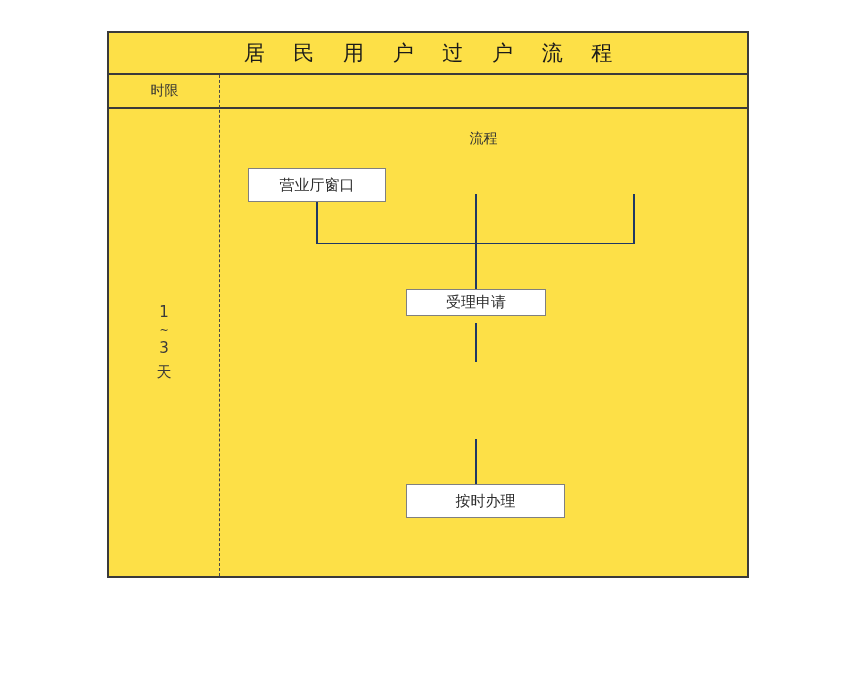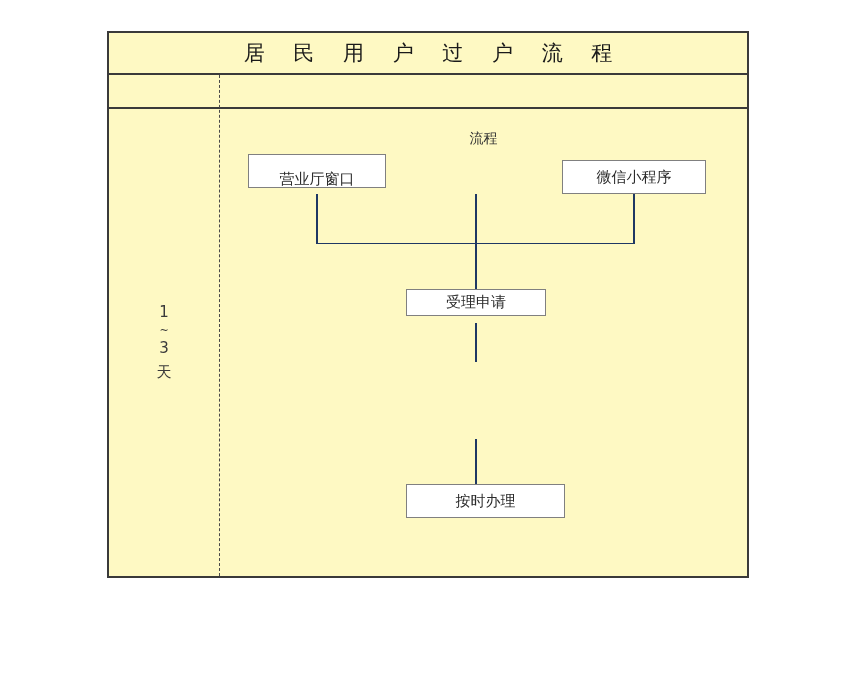--- a/index.html
+++ b/index.html
@@ -22,21 +22,21 @@
 
   
   .table-frame {
     position: absolute;
     left: 107px;
     top: 31px;
     width: 642px;
     height: 547px;
     border: 2px solid #3a3a3a;
     box-sizing: border-box;
-    background: #fef9c3;
+    background: #fde047;
   }
   .title-row {
     position: absolute;
     left: 0;
     top: 0;
     width: 100%;
     height: 42px;
     border-bottom: 2px solid #3a3a3a;
     box-sizing: border-box;
     display: flex;
@@ -150,21 +150,21 @@
     white-space: nowrap;
     line-height: 1.0;
   }
   .node-text.spaced {
     letter-spacing: 5px;
     text-indent: 5px;
   }
   .node-text.l1 { margin-bottom: 9px; }
 
   
-  #node-hall      { left: 28px;  top: 45px;  width: 138px; height: 34px; justify-content: flex-end; }
+  #node-hall      { left: 28px;  top: 59px;  width: 138px; height: 34px; }
   #node-app       { left: 185px; top: 51px;  width: 142px; height: 34px; }
   #node-wechat    { left: 342px; top: 51px;  width: 144px; height: 34px; }
   #node-accept    { left: 186px; top: 180px; width: 140px; height: 27px; }
   #node-materials { left: 186px; top: 253px; width: 140px; height: 77px; }
   #node-process   { left: 186px; top: 375px; width: 159px; height: 34px; }
 
   
   .conn {
     position: absolute;
     background: #1f3864;
@@ -191,20 +191,23 @@
 
 <div class="page">
 
   <div class="table-frame">
 
     <div class="title-row">
       <div class="title-text">居 民 用 户 过 户 流 程</div>
     </div>
 
     <div class="header-row">
+      <div class="header-left">
+        <span class="header-text">时限</span>
+      </div>
       <div class="header-right">
         <span class="header-text">流程</span>
       </div>
     </div>
 
     <div class="col-divider"></div>
 
     <div class="time-cell">
       <div class="time-stack">
         <span class="time-line">1</span>
@@ -220,23 +223,20 @@
       <div class="conn v" id="drop-app"></div>
       <div class="conn v" id="drop-wechat"></div>
       <div class="conn h" id="merge-bar"></div>
       <div class="conn v" id="trunk-accept"></div>
       <div class="conn v" id="trunk-mat"></div>
       <div class="conn v" id="trunk-proc"></div>
 
       <div class="node" id="node-hall">
         <span class="node-text">营业厅窗口</span>
       </div>
-      <div class="node" id="node-wechat">
-        <span class="node-text">微信小程序</span>
-      </div>
 
       <div class="node" id="node-accept">
         <span class="node-text">受理申请</span>
       </div>
       <div class="node" id="node-process">
         <span class="node-text">按时办理</span>
       </div>
 
     </div>
   </div>

